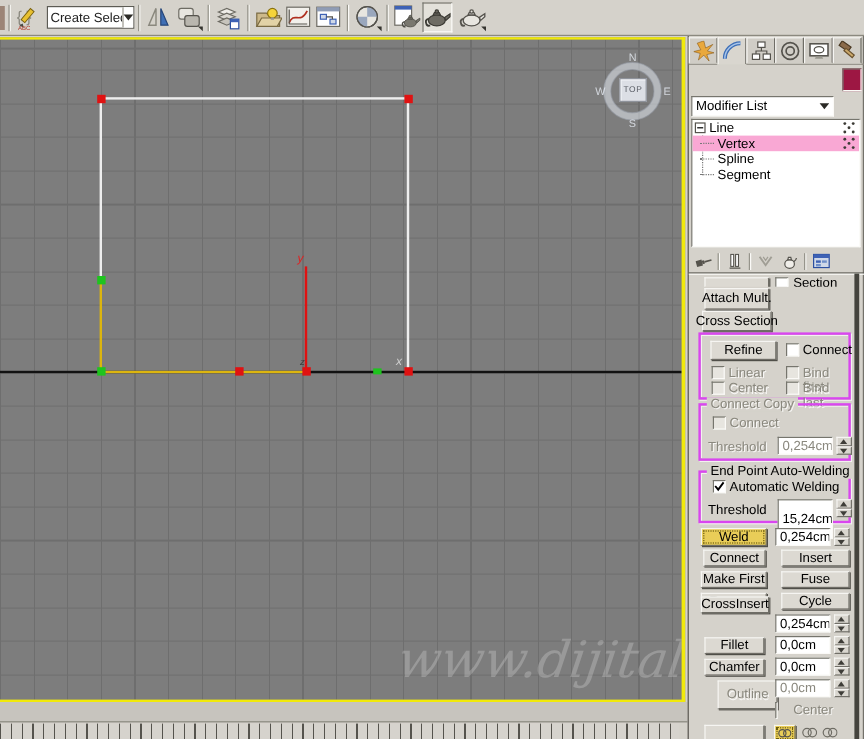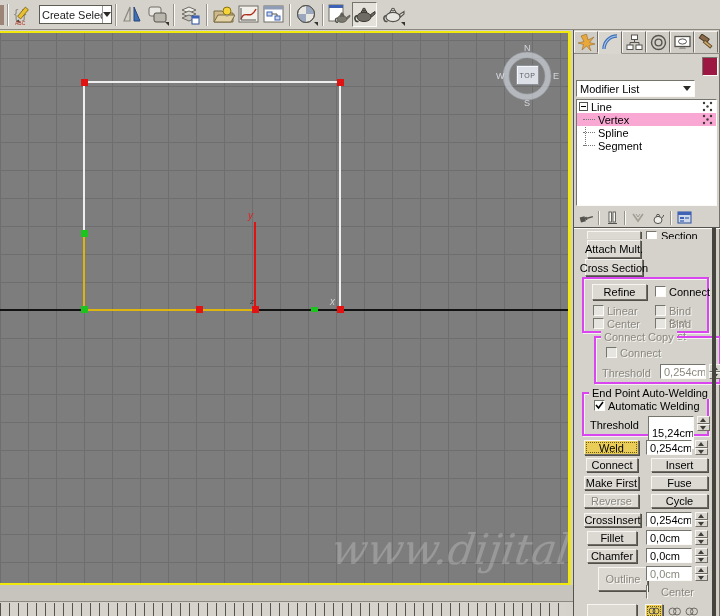--- a/index.html
+++ b/index.html
@@ -414,21 +414,21 @@
       <span class="lbl dis" style="position:absolute;left:23px;top:26px">Linear</span>
       <span class="cb dis" style="position:absolute;left:71px;top:26px"></span>
       <span class="lbl dis" style="position:absolute;left:85px;top:26px">Bind first</span>
       <span class="cb dis" style="position:absolute;left:9px;top:39px"></span>
       <span class="lbl dis" style="position:absolute;left:23px;top:39px">Center</span>
       <span class="cb dis" style="position:absolute;left:71px;top:39px"></span>
       <span class="lbl dis" style="position:absolute;left:85px;top:39px">Bind last</span>
     </div>
 
     
-    <div class="grp" style="left:20px;top:306px;width:127px;height:48px">
+    <div class="grp" style="left:8px;top:306px;width:127px;height:48px">
       <span class="gtit dis">Connect Copy</span>
       <span class="cb dis" style="position:absolute;left:10px;top:9px"></span>
       <span class="lbl dis" style="position:absolute;left:24px;top:9px">Connect</span>
       <span class="lbl dis" style="position:absolute;left:6px;top:29px">Threshold</span>
       <span class="fld dis" style="position:absolute;left:64px;top:26px;width:46px;height:15px">
           <span>0,254cm</span>
         </span>
       <span class="spin" style="left:113px;top:26px">
           <i class="up"></i>
           <i class="dn"></i>
@@ -478,21 +478,21 @@
     <button class="btn abs" style="left:77px;top:446px;width:57px;height:14px">
         <span>Fuse</span>
       </button>
     <button class="btn dis abs" style="left:10px;top:464px;width:55px;height:14px">
         <span>Reverse</span>
       </button>
     <button class="btn abs" style="left:77px;top:464px;width:57px;height:14px">
         <span>Cycle</span>
       </button>
 
-    <button class="btn abs" style="left:10px;top:483px;width:57px;height:14px">
+    <button class="btn abs" style="left:10px;top:467px;width:57px;height:14px">
         <span>CrossInsert</span>
       </button>
     <span class="fld abs" style="left:72px;top:482px;width:46px;height:15px">
         <span>0,254cm</span>
       </span>
     <span class="spin" style="left:121px;top:482px">
         <i class="up"></i>
         <i class="dn"></i>
       </span>
 

